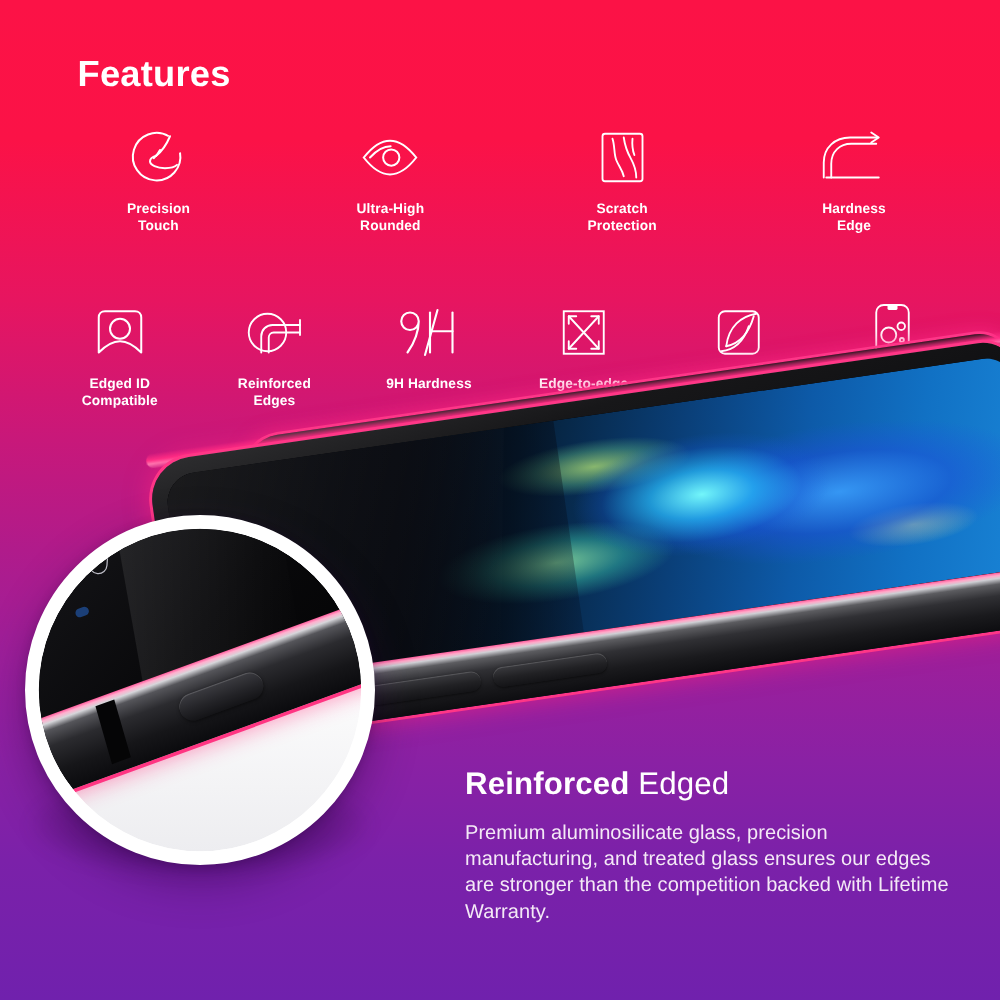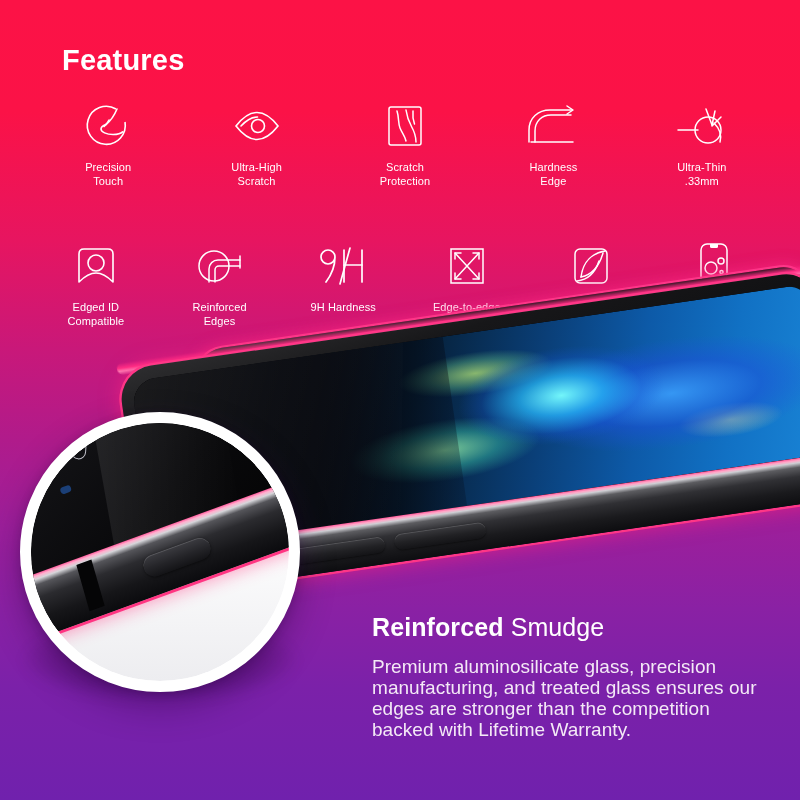--- a/index.html
+++ b/index.html
@@ -36,21 +36,21 @@
   .feat-row.r1 { top:98px; }
   .feat-row.r2 { top:238px; }
   .feat-cell {
     flex:1 1 0; display:flex; flex-direction:column;
     align-items:center; justify-content:flex-start;
   }
   .feat-ico { height:56px; display:flex; align-items:center; justify-content:center; }
   .feat-ico svg { display:block; }
   .feat-label {
     margin-top:6px; text-align:center; color:#ffffff;
-    font-size:11px; font-weight:normal; line-height:14px;
+    font-size:11px; font-weight:bold; line-height:14px;
     letter-spacing:0.1px; white-space:pre-line;
   }
 
   
   .scene { position:absolute; left:0; top:340px; width:800px; height:300px; }
 
   
   .phone-back {
     position:absolute; left:222px; top:10px; width:620px; height:210px;
     transform:rotate(-8.2deg); transform-origin:0 100%;
@@ -213,21 +213,21 @@
   }
 
   
   .copy { position:absolute; left:372px; top:612px; width:392px; }
   .copy h2 {
     font-size:25px; line-height:30px; color:#ffffff; font-weight:300;
     letter-spacing:0.1px; margin-bottom:14px;
   }
   .copy h2 .strong { font-weight:bold; }
   .copy p {
-    font-size:19px; line-height:21px; color:#f4e9f6;
+    font-size:16px; line-height:21px; color:#f4e9f6;
     letter-spacing:0.05px;
   }
 </style>
 </head>
 <body>
 
 <div class="stage">
 
   <div class="features-title">Features</div>
 
@@ -248,21 +248,21 @@
 
     <div class="feat-cell">
       <div class="feat-ico">
         <svg width="50" height="48" viewBox="0 0 50 48" fill="none" stroke="#fff" stroke-width="1.6">
           <path d="M4 24c7-9 14-13.5 21-13.5S39 15 46 24c-7 9-14 13.5-21 13.5S11 33 4 24z"></path>
           <circle cx="26" cy="24" r="6.5"></circle>
           <path d="M9 24c5.5-6 11-9 16.5-9" stroke-linecap="round"></path>
         </svg>
       </div>
       <div class="feat-label">Ultra-High
-Scratch</div>
+Rounded</div>
     </div>
 
 
     <div class="feat-cell">
       <div class="feat-ico">
         <svg width="42" height="48" viewBox="0 0 42 48" fill="none" stroke="#fff" stroke-width="1.5">
           <rect x="5" y="5" width="32" height="38" rx="2"></rect>
           <path d="M13 9c2 6 1 12 3 17s5 8 6 13" stroke-linecap="round"></path>
           <path d="M22 8c1 7 3 12 5.5 16.5S32 34 32 40" stroke-linecap="round"></path>
           <path d="M29 9c-.5 5 0 9 1.5 13" stroke-linecap="round"></path>
@@ -278,34 +278,20 @@
           <path d="M4 38V26C4 14 13 6 25 6h22" stroke-linecap="round"></path>
           <path d="M10 38V27c0-10 7-16 16-16h20" stroke-linecap="round"></path>
           <path d="M42 2l6 4-6 4" stroke-linecap="round" stroke-linejoin="round"></path>
           <path d="M6 38h42" stroke-linecap="round"></path>
         </svg>
       </div>
       <div class="feat-label">Hardness
 Edge</div>
     </div>
 
-    <div class="feat-cell">
-      <div class="feat-ico">
-        <svg width="54" height="48" viewBox="0 0 54 48" fill="none" stroke="#fff" stroke-width="1.5">
-          <circle cx="33" cy="28" r="13"></circle>
-          <path d="M3 28h20" stroke-linecap="round"></path>
-          <path d="M45 40c2-7-1-14-6-19" stroke-linecap="round"></path>
-          <path d="M31 7l6 16" stroke-linecap="round"></path>
-          <path d="M40 9l-3 14" stroke-linecap="round"></path>
-          <path d="M46 15l-9 9" stroke-linecap="round"></path>
-        </svg>
-      </div>
-      <div class="feat-label">Ultra-Thin
-.33mm</div>
-    </div>
 
 
   </div>
 
   <div class="feat-row r2">
 
 
     <div class="feat-cell">
       <div class="feat-ico">
         <svg width="46" height="48" viewBox="0 0 46 48" fill="none" stroke="#fff" stroke-width="1.6">
@@ -430,17 +416,17 @@
           <div class="rail">
             <div class="blackband"></div>
             <div class="btn"></div>
           </div>
         </div>
       </div>
     </div>
   </div>
 
   <div class="copy">
-    <h2><span class="strong">Reinforced</span> <span class="light">Smudge</span></h2>
+    <h2><span class="strong">Reinforced</span> <span class="light">Edged</span></h2>
     <p>Premium aluminosilicate glass, precision manufacturing, and treated glass ensures our edges are stronger than the competition backed with Lifetime Warranty.</p>
   </div>
 
 </div>
 
 </body></html>

